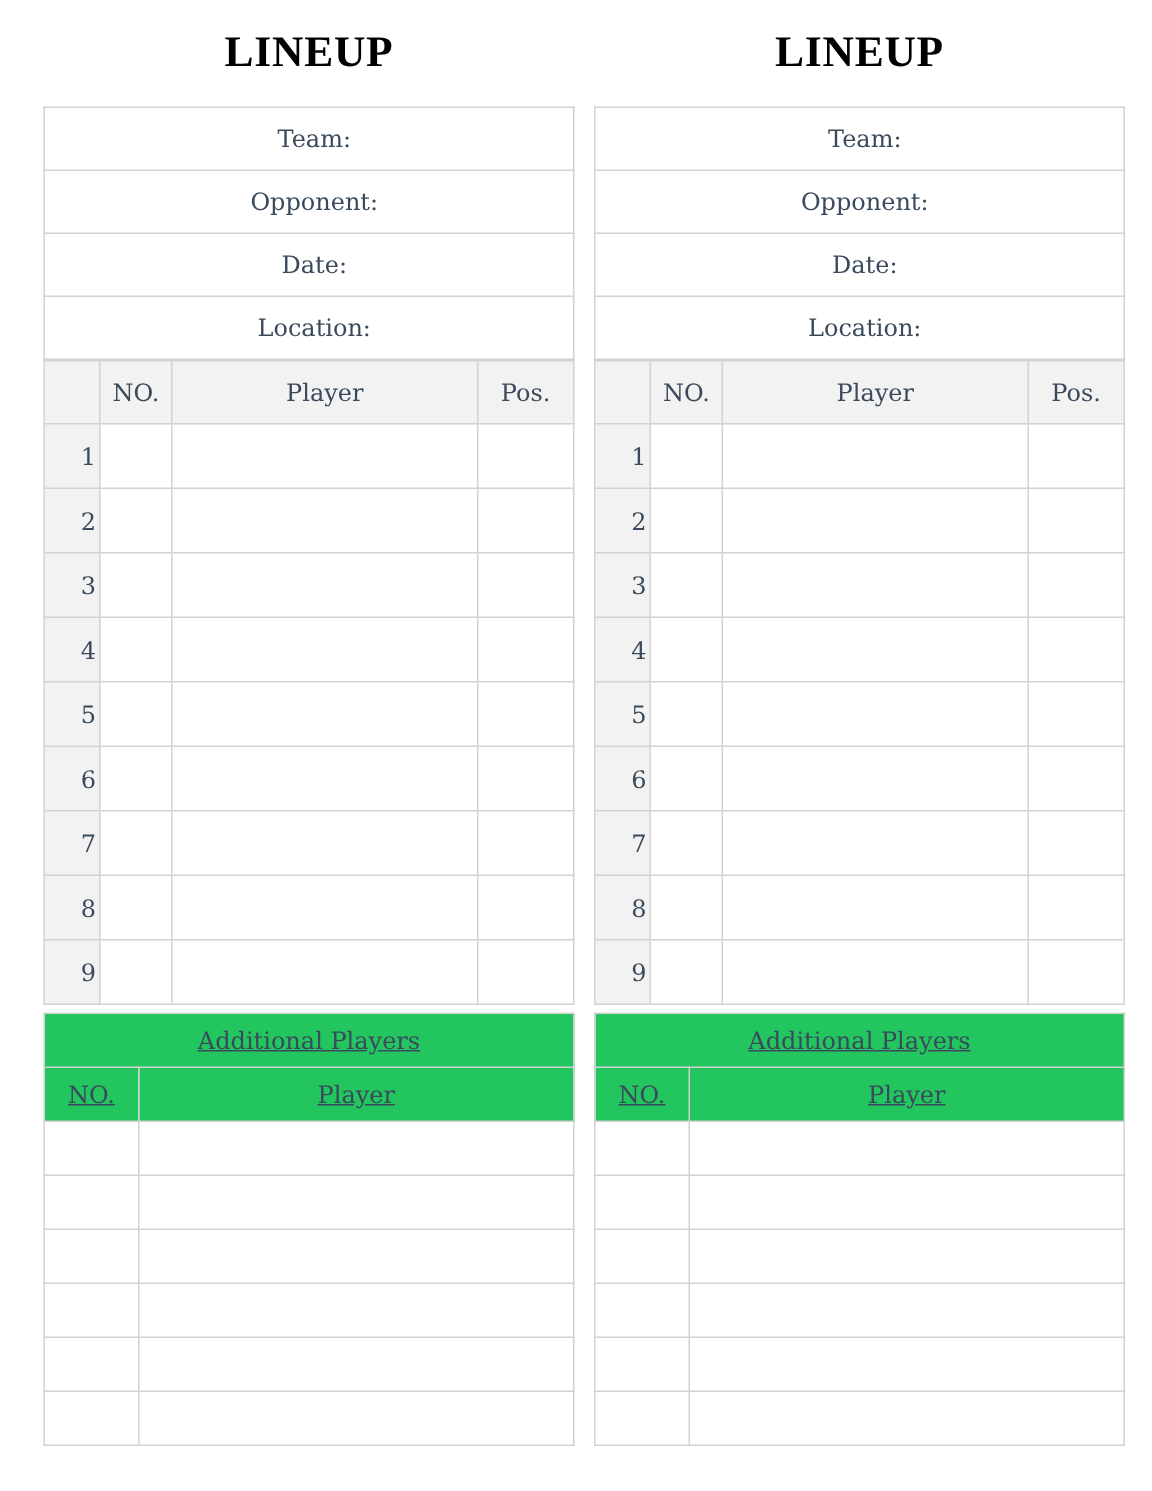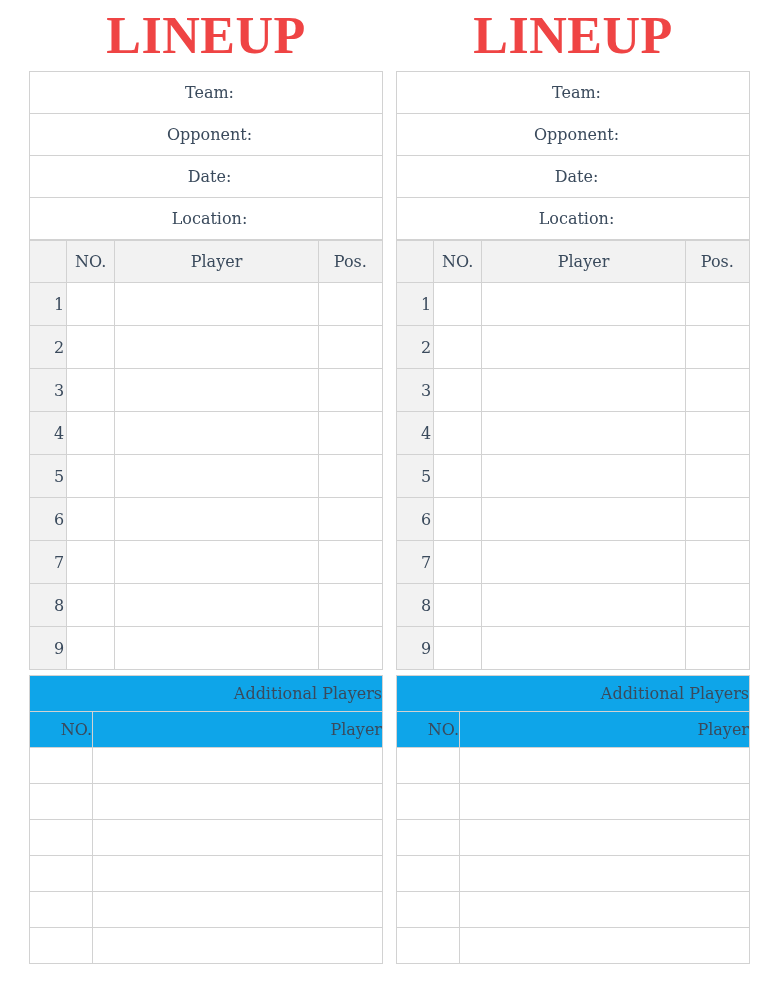--- a/index.html
+++ b/index.html
@@ -1,28 +1,28 @@
 <!DOCTYPE html>
 <html><head>
 <meta charset="utf-8">
 <style>
   html,body{margin:0;padding:0;background:#ffffff;}
   body{width:768px;height:994px;position:relative;overflow:hidden;font-family:"DejaVu Serif",serif;color:#3a4a5c;}
   .sheet{position:absolute;top:0;width:354px;}
   .sheet.left{left:29px;}
   .sheet.right{left:396px;}
-  .title{height:71px;display:flex;align-items:center;justify-content:center;font-family:"Liberation Serif",serif;font-weight:bold;font-size:52px;color:#ef4444;letter-spacing:0.5px;padding-top:0;}
+  .title{height:71px;display:flex;align-items:center;justify-content:center;font-family:"Liberation Serif",serif;font-weight:bold;font-size:29px;color:#000000;letter-spacing:0.5px;padding-top:0;}
   table{border-collapse:collapse;width:100%;table-layout:fixed;}
   td,th{border:1px solid #d2d2d2;font-weight:normal;font-size:16px;color:#3a4a5c;padding:0;}
   .info td{height:41px;padding-left:7px;text-align:center;}
   .lineup th{height:41px;background:#f2f2f2;text-align:center;}
   .lineup td{height:42px;}
   .lineup td.num{background:#f2f2f2;text-align:right;padding-right:2px;}
   .add{margin-top:5px;}
-  .add th{height:35px;background:#0ea5e9;text-align:right;}
+  .add th{height:35px;background:#22c55e;text-align:center;text-decoration:underline;}
   .add td{height:35px;}
 </style>
 </head>
 <body>
 
 <div id="root">
     <div class="sheet left">
       <div class="title">LINEUP</div>
       <table class="info">
         <tbody>

